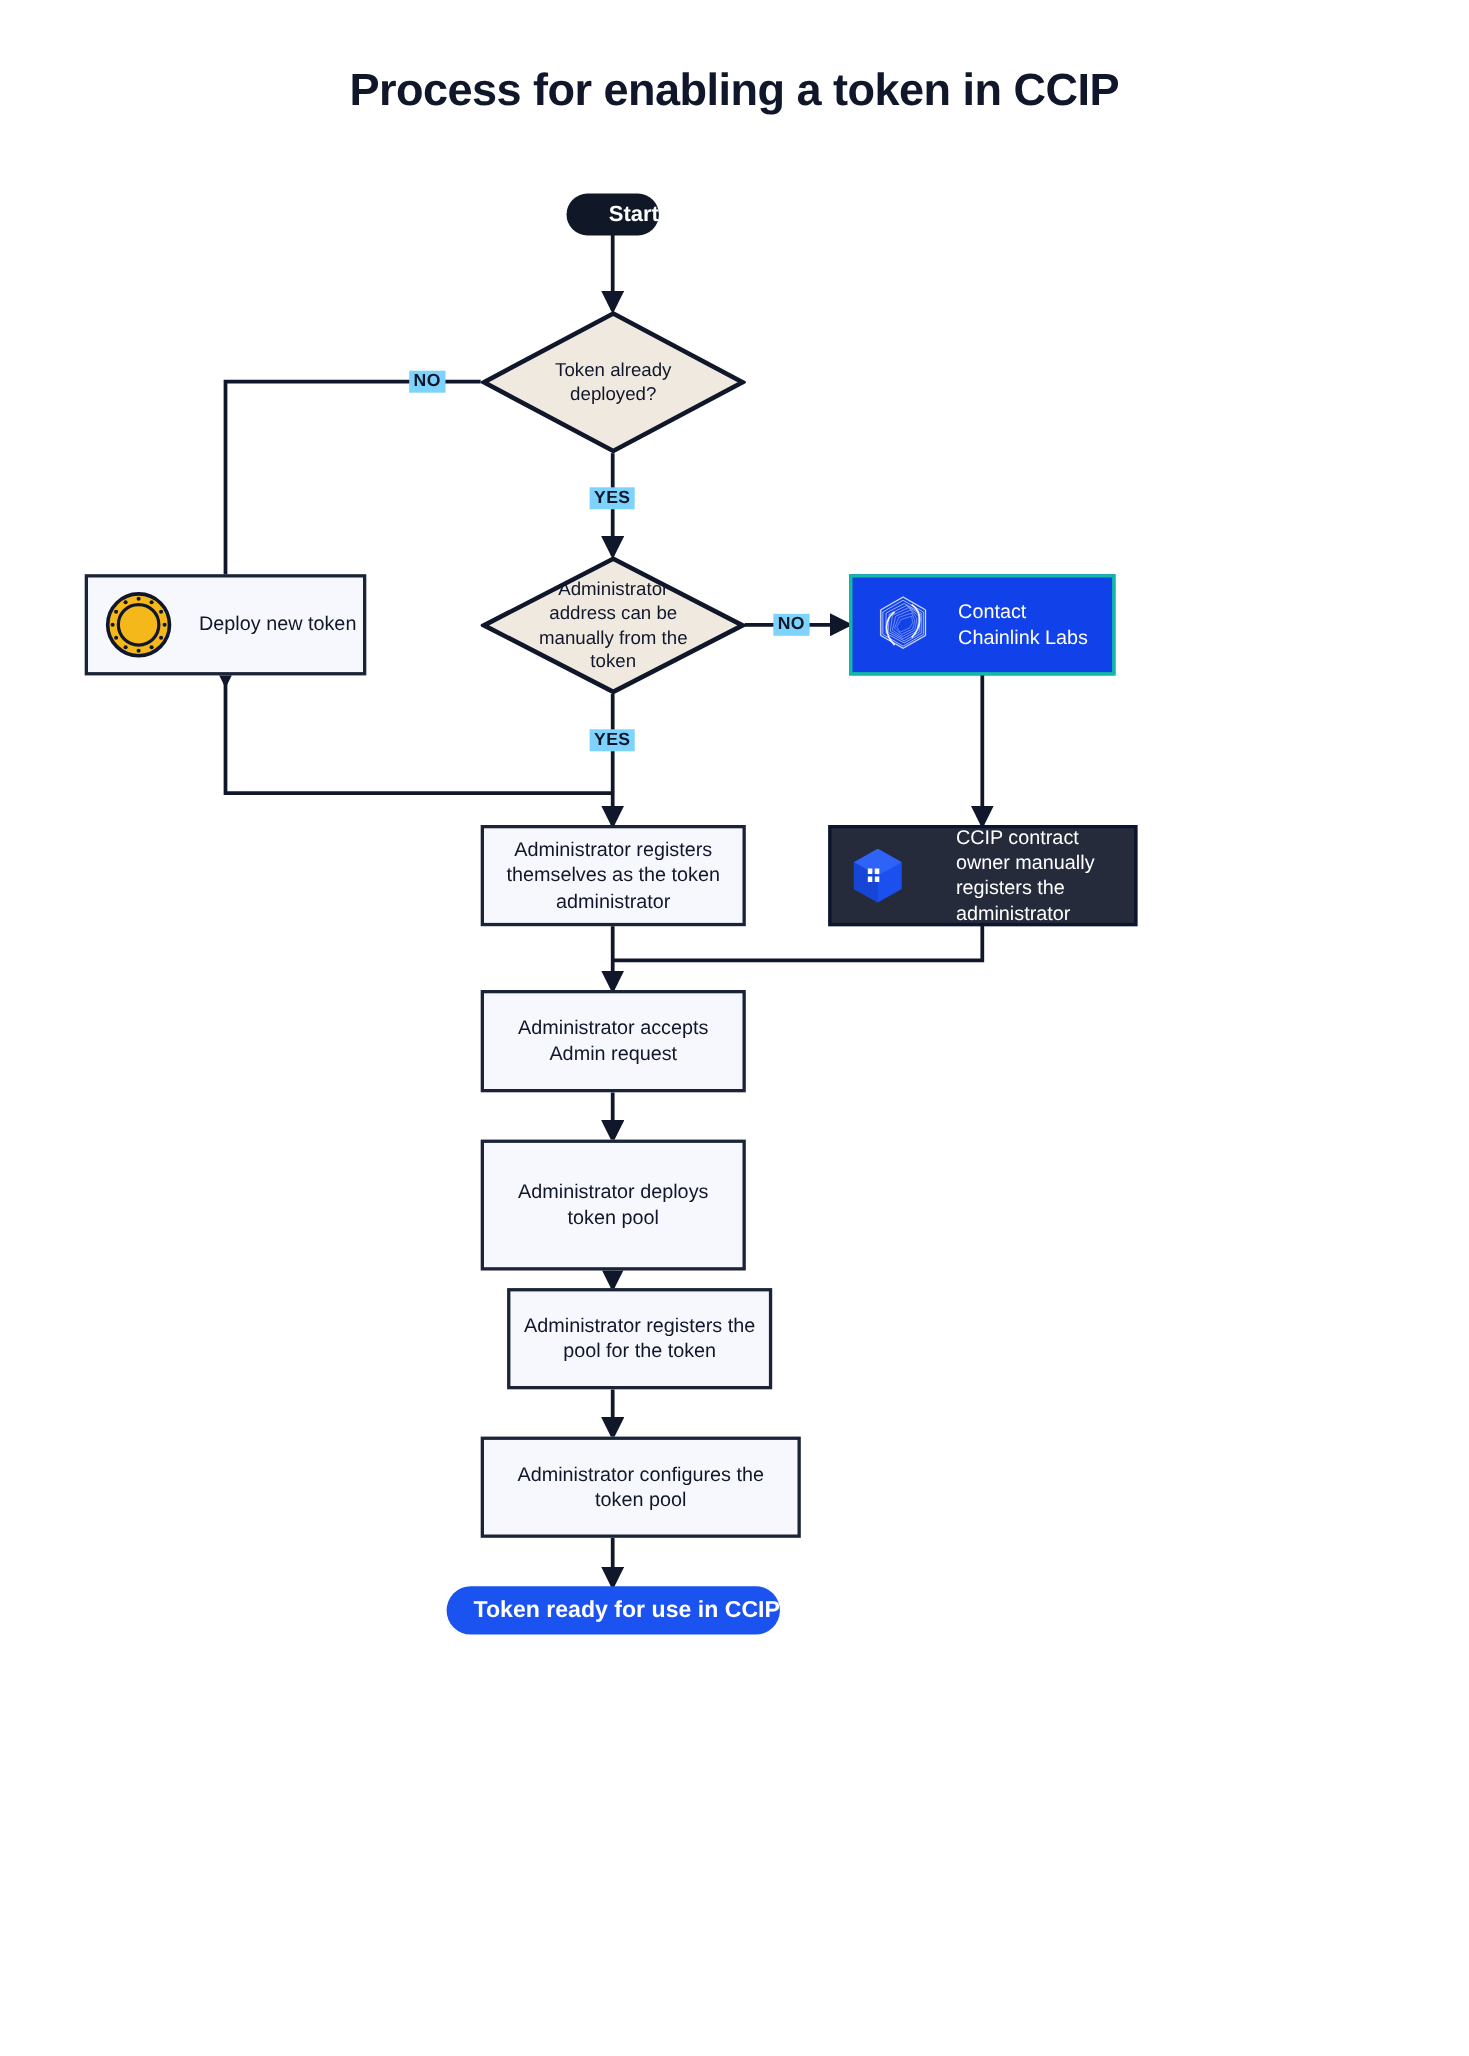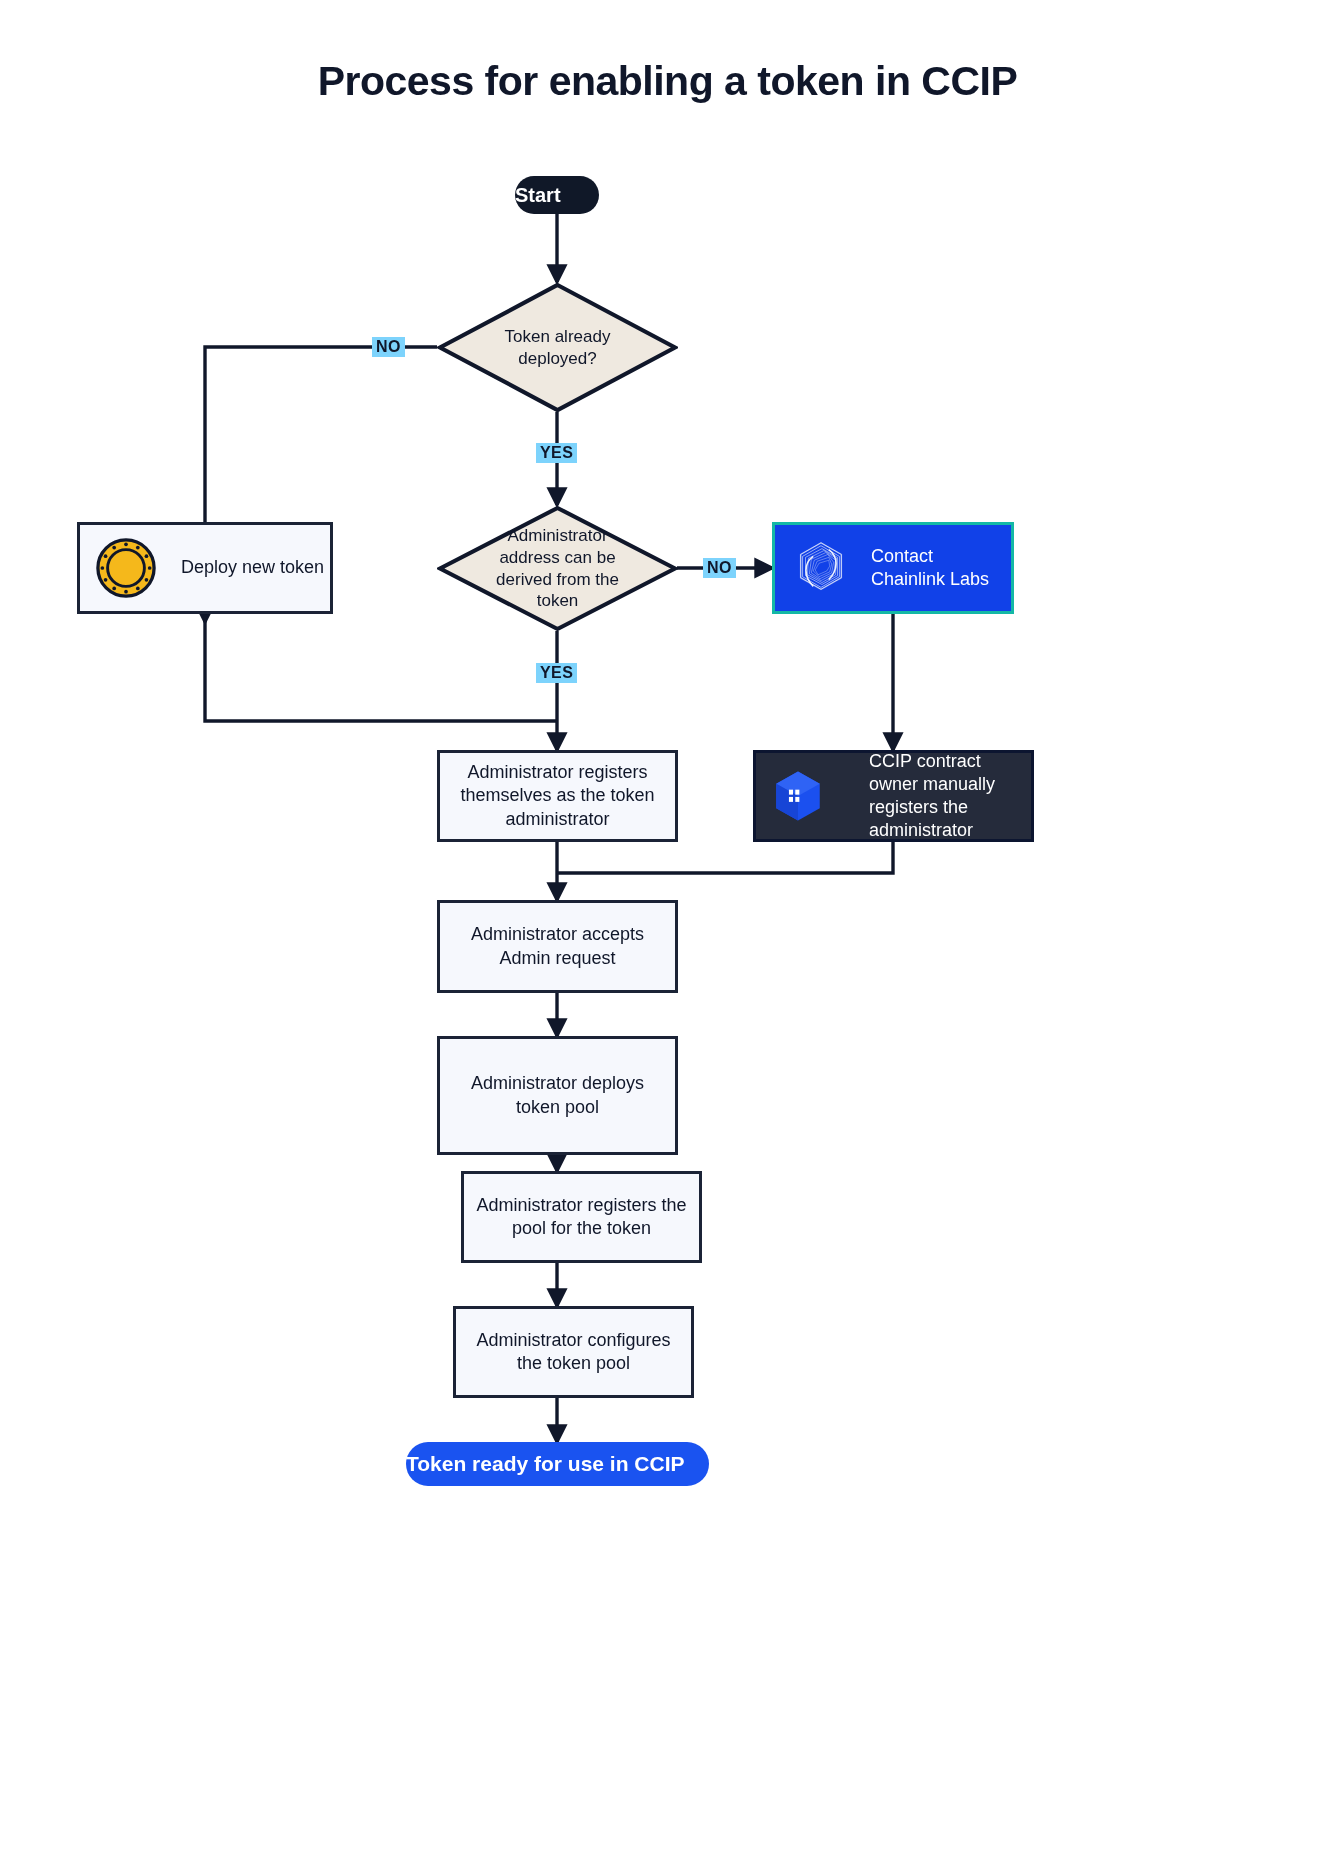--- a/index.html
+++ b/index.html
@@ -48,21 +48,21 @@
     box-sizing: border-box;
     display: flex;
     align-items: center;
     justify-content: center;
   }
 
   .pill {
     border-radius: 999px;
     display: flex;
     align-items: center;
-    justify-content: flex-start;
+    justify-content: flex-end;
     font-weight: 700;
     line-height: 1.2;
   }
   .pill-start {
     background: #101828;
     color: #ffffff;
     font-size: 20px;
   }
   .pill-end {
     background: #1a53f0;
@@ -260,21 +260,21 @@
     <div class="text-slot">
       <span>Deploy new token</span>
     </div>
   </div>
 
   <div class="diamond-wrap" style="left:437px; top:505px; width:241px; height:127px;">
     <svg width="241" height="127" viewBox="0 0 241 127" xmlns="http://www.w3.org/2000/svg">
       <polygon points="120.5,3 238,63.5 120.5,124 3,63.5" fill="#efe9e0" stroke="#10172a" stroke-width="4.2" stroke-linejoin="miter"></polygon>
     </svg>
     <div class="diamond-label" style="padding:0 48px;">
-      <span>Administrator address can be derived from the token</span>
+      <span>Administrator address can be manually from the token</span>
     </div>
   </div>
 
   <div class="node rect-blue" style="left:772px; top:522px; width:242px; height:92px;">
     <div class="icon-slot" style="width:92px; height:92px;">
       <svg width="62" height="62" viewBox="0 0 64 64" xmlns="http://www.w3.org/2000/svg">
         <g fill="none" stroke="#ffffff" stroke-width="0.75" opacity="0.95">
           <path d="M32 6 L53 18 L53 42 L32 54 L11 42 L11 18 Z"></path>
           <path d="M32 9 L51 20 L51 41 L32 52 L13 41 L13 20 Z" opacity="0.85"></path>
           <path d="M33 12 L49 21 L49 40 L33 49 L16 40 L16 21 Z" opacity="0.75"></path>
@@ -324,21 +324,21 @@
   </div>
 
   <div class="node rect" style="left:437px; top:1036px; width:241px; height:119px;">
     <span>Administrator deploys token pool</span>
   </div>
 
   <div class="node rect" style="left:437px; top:1171px; width:241px; height:92px;margin-left:24px;">
     <span>Administrator registers the pool for the token</span>
   </div>
 
-  <div class="node rect" style="left:453px; top:1306px; width:241px; height:92px;">
+  <div class="node rect" style="left:437px; top:1306px; width:291px; height:92px;">
     <span>Administrator configures the token pool</span>
   </div>
 
   <div class="node pill pill-end" style="left:406px; top:1442px; width:303px; height:44px;">
     <span>Token ready for use in CCIP</span>
   </div>
 
 </div>
 
 </body></html>

